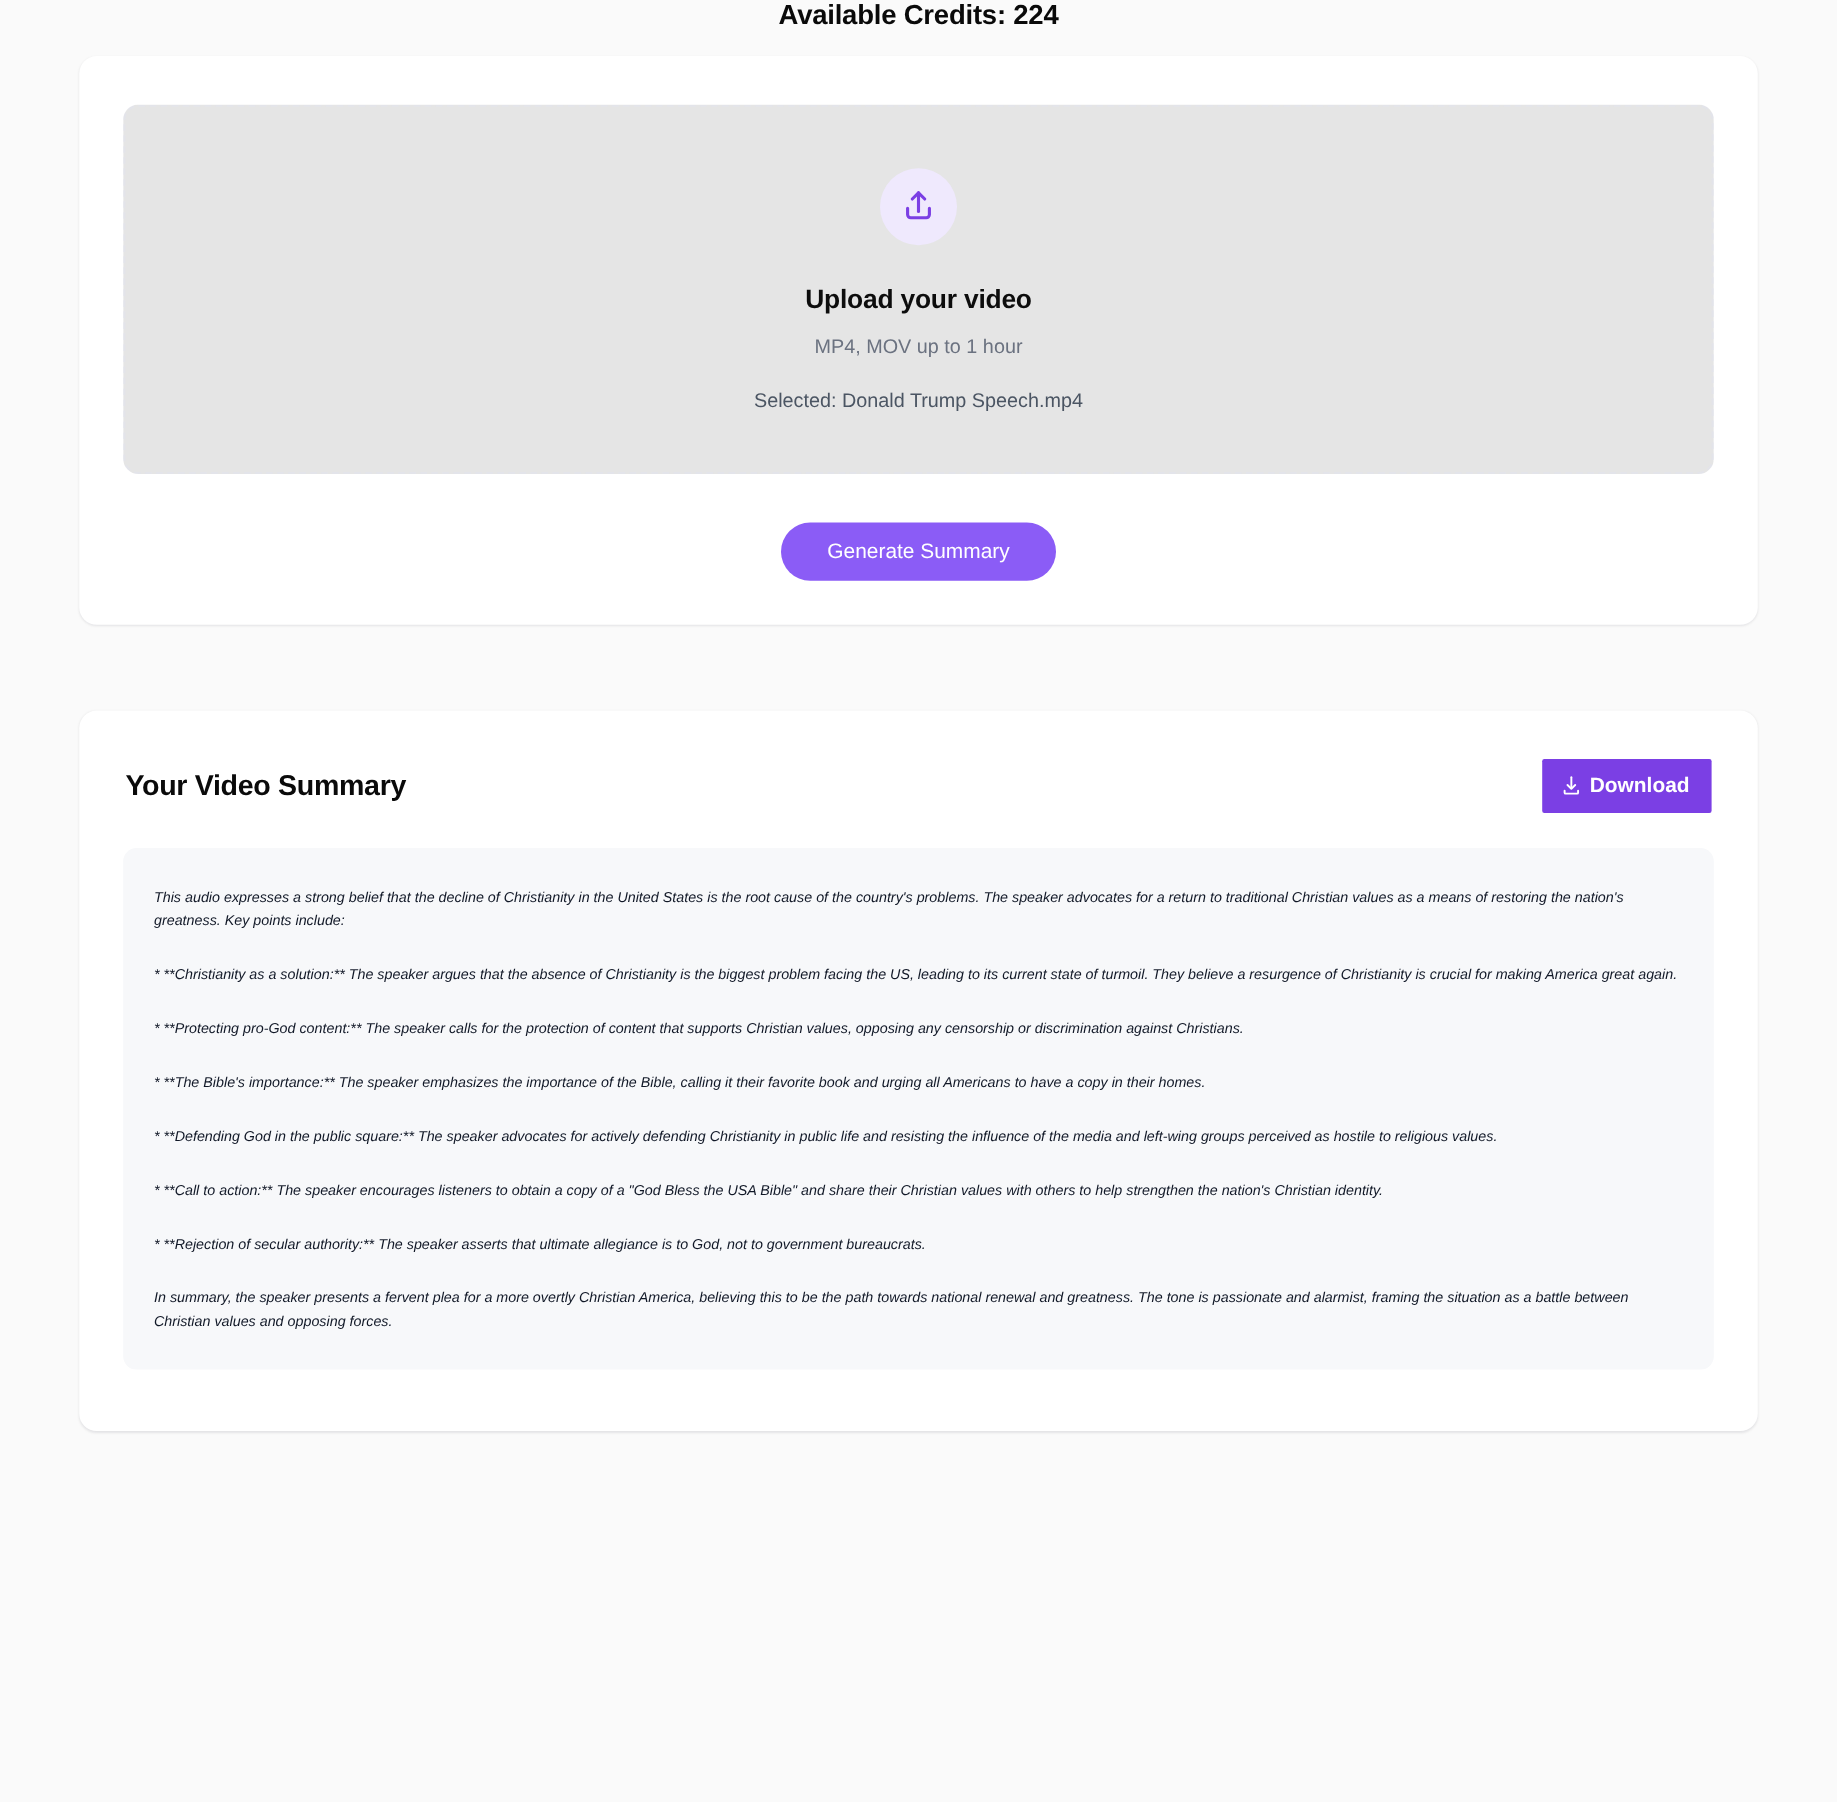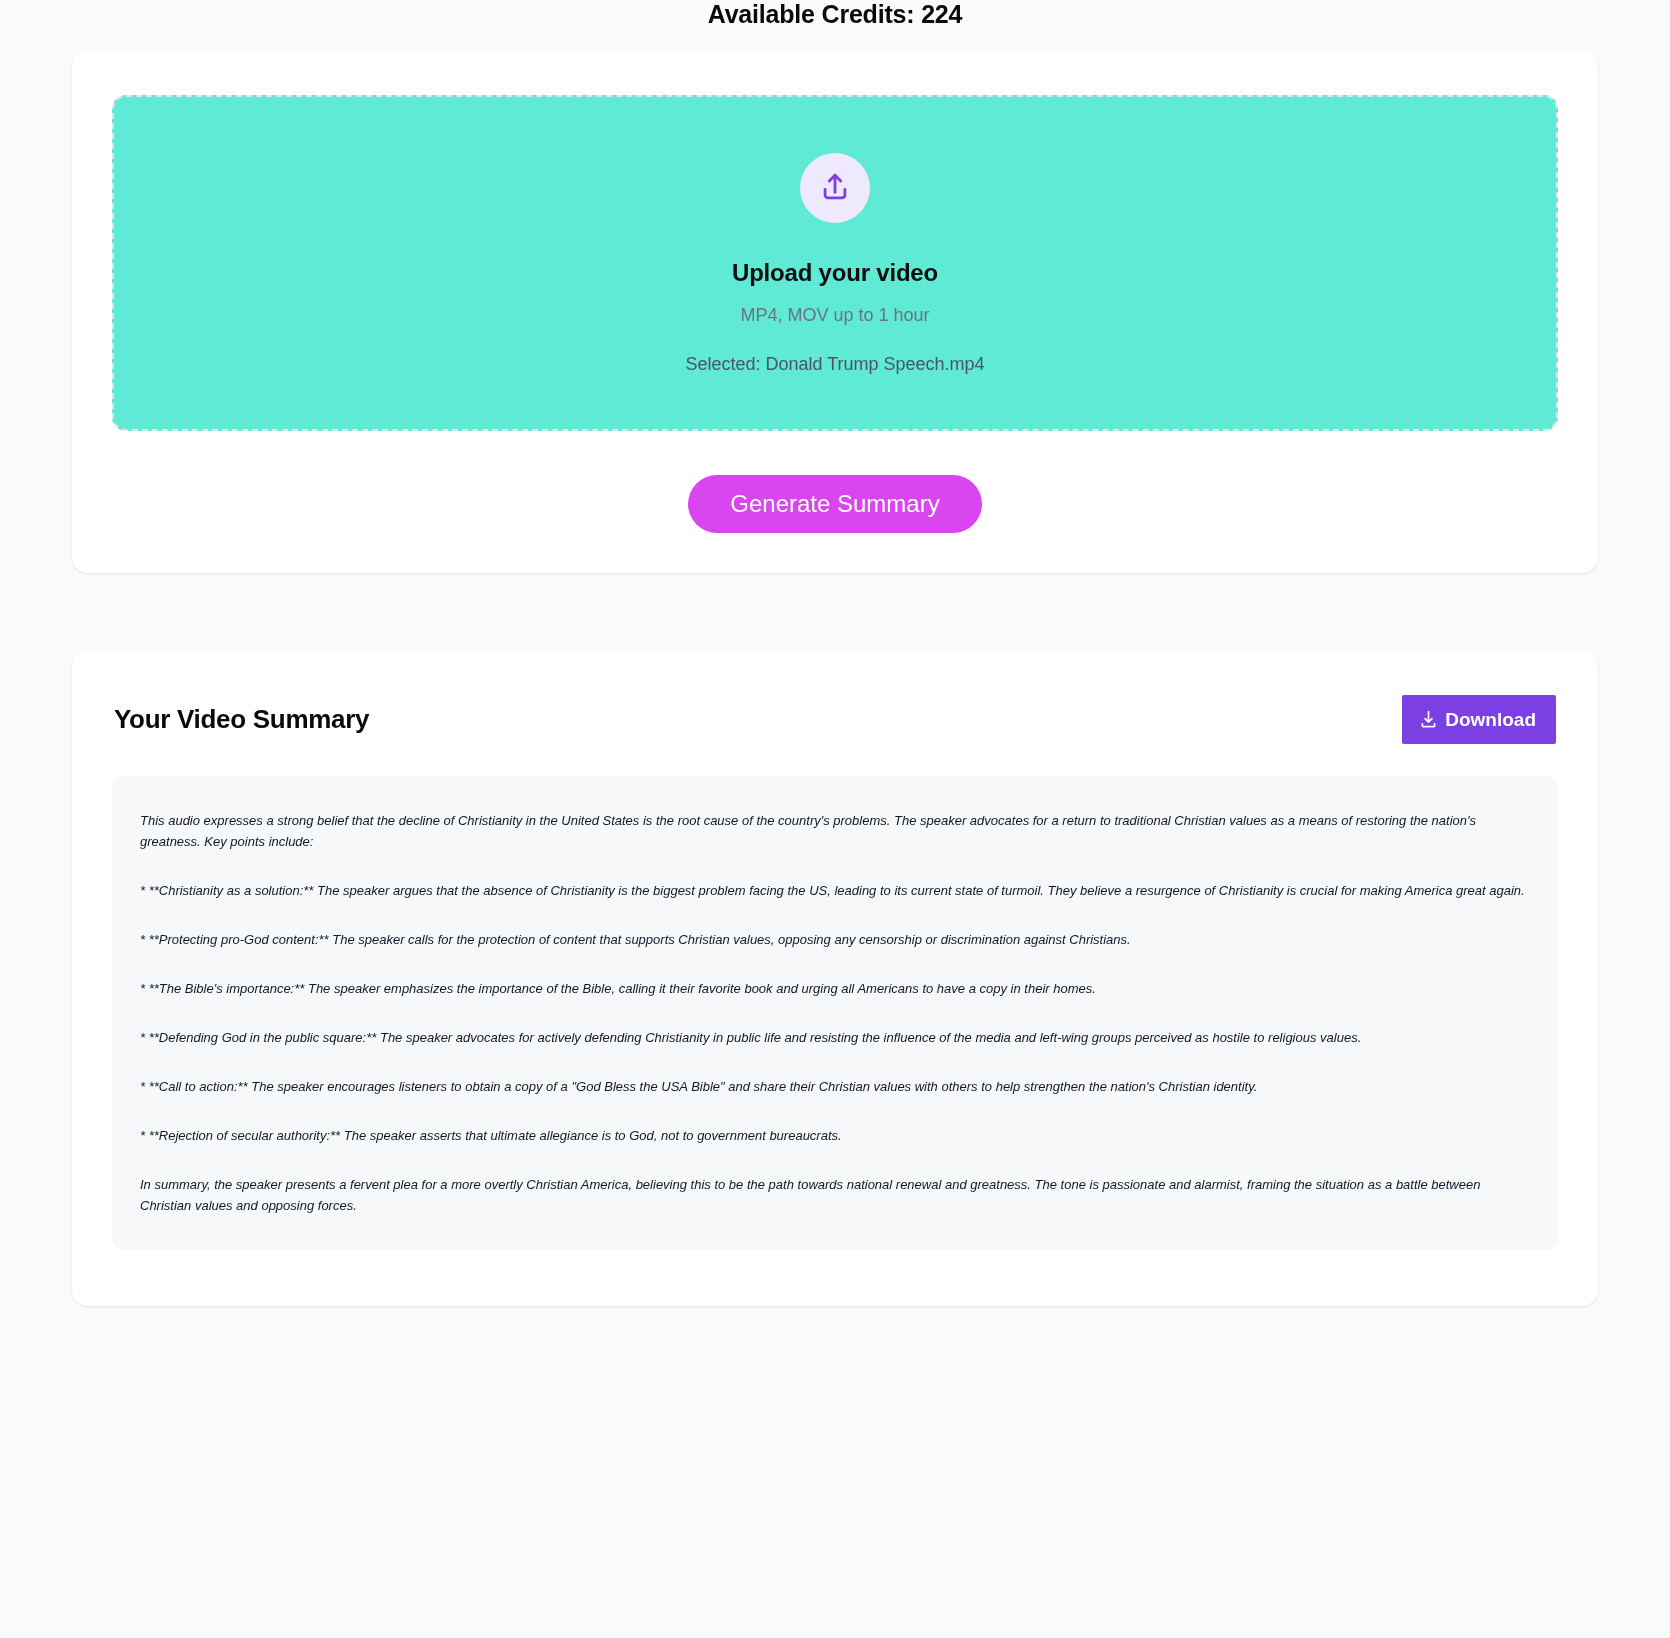--- a/index.html
+++ b/index.html
@@ -43,21 +43,21 @@
   .upload-card {
     padding: 44px 40px 40px 40px;
   }
 
   
   .dropzone {
     border: 2px dashed #E3E4EA;
     border-radius: 14px;
     padding: 56px 20px 54px 20px;
     text-align: center;
-    background: #5eead4;
+    background: #e5e5e5;
     cursor: pointer;
   }
   .upload-icon-circle {
     width: 70px;
     height: 70px;
     border-radius: 50%;
     background: #EFE9FD;
     margin: 0 auto 36px auto;
     display: flex;
     align-items: center;
@@ -82,23 +82,23 @@
     color: #4B5563;
   }
 
   
   .generate-row {
     display: flex;
     justify-content: center;
     margin-top: 44px;
   }
   .generate-btn {
-    background: #d946ef;
+    background: #8b5cf6;
     color: #FFFFFF;
-    font-size: 24px;
+    font-size: 19px;
     font-family: "Liberation Sans", sans-serif;
     border: none;
     border-radius: 999px;
     padding: 17px 42px;
     cursor: pointer;
     line-height: 1;
   }
 
   
   .gap { height: 78px; }

